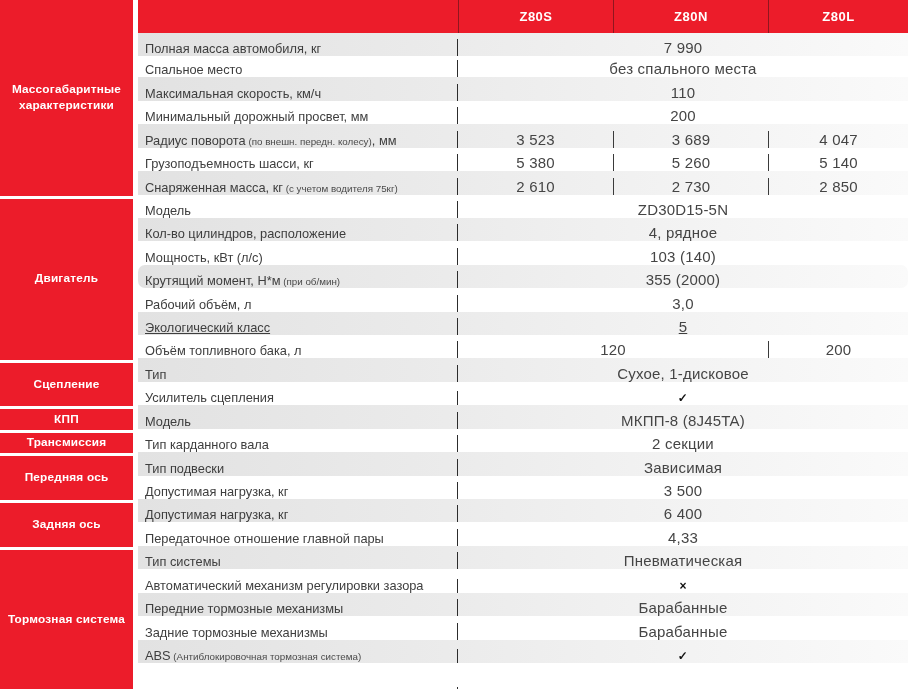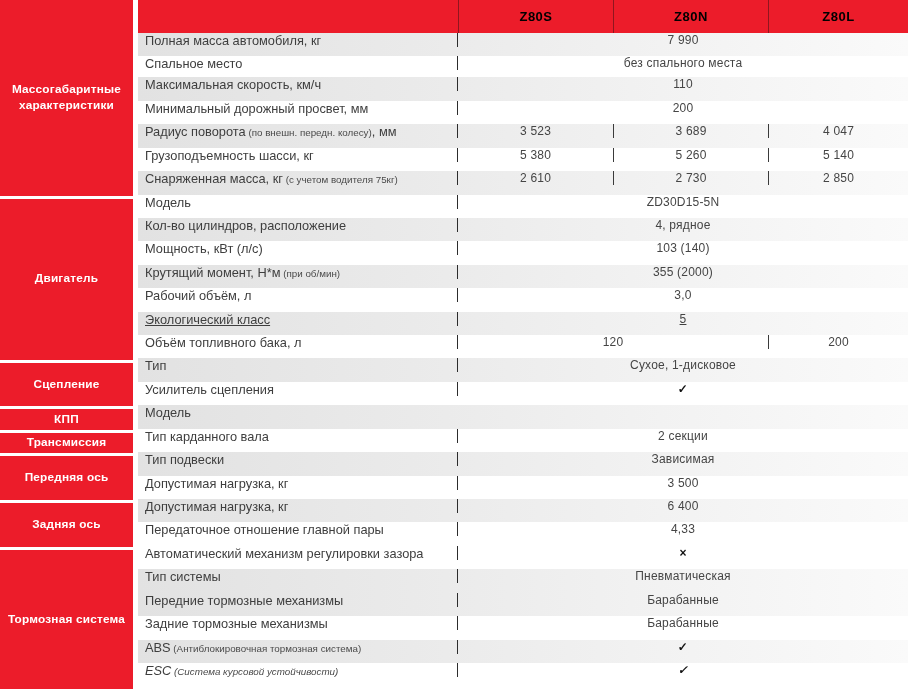--- a/index.html
+++ b/index.html
@@ -6,47 +6,47 @@
   .stage{
     position:relative;width:908px;height:689px;overflow:hidden;background:#fff;
     font-family:"Liberation Sans",sans-serif;color:#3f3f3f;
     -webkit-font-smoothing:antialiased;
   }
   
   .hdr{position:absolute;left:138px;top:0;width:770px;height:33px;display:flex;background:#ec1c2a;}
   .hdr-param{width:320px;box-sizing:border-box;}
   .hdr-cell{
     box-sizing:border-box;display:flex;align-items:center;justify-content:center;
-    color:#000000;font-size:13px;font-weight:700;letter-spacing:.5px;
+    color:#ffffff;font-size:13px;font-weight:700;letter-spacing:.5px;
     border-left:1.5px solid #8f161e;
   }
   
   .sec{
     position:absolute;left:0;width:133px;background:#ec1c2a;color:#fff;
     display:flex;align-items:center;justify-content:center;text-align:center;
     font-size:11.8px;font-weight:700;line-height:1.3;letter-spacing:.2px;
     box-sizing:border-box;padding:0 5px;
   }
   
   .rows{position:absolute;left:138px;top:33px;width:770px;}
-  .row{display:flex;align-items:flex-start;}
+  .row{display:flex;align-items:flex-end;}
   .row.odd{background:linear-gradient(90deg,#e2e2e2 0%,#ebebeb 40%,#fafafa 100%);}
   .row.even{background:#ffffff;}
   .pcell{
     width:320px;box-sizing:border-box;display:flex;align-items:center;
     padding-left:7px;white-space:nowrap;overflow:hidden;font-size:12.8px;color:#3e3e3e;
   }
   .pcell .note{font-size:9.8px;color:#4a4a4a;}
   .vals{
     flex:1;display:flex;box-sizing:border-box;
     border-left:1.6px solid #2c2c2c;
   }
   .vcell{
     box-sizing:border-box;display:flex;align-items:center;justify-content:center;
-    font-size:12px;color:#454545;flex-grow:0;flex-shrink:0;
+    font-size:15px;color:#454545;flex-grow:0;flex-shrink:0;
     letter-spacing:.2px;
   }
   .vcell.divided{border-left:1.4px solid #3a3a3a;}
   .vcell.mark{font-weight:700;color:#111;font-size:12px;}
 </style>
 </head>
 <body>
 
 <div class="stage">
 
@@ -137,21 +137,21 @@
         </div>
   </div>
       <div class="row even" style="height: 23.4286px;">
     <div class="pcell">
       <span class="wrap"><span class="lbl">Мощность, кВт (л/с)</span></span>
     </div>
     <div class="vals">
           <div class="vcell" style="width: 450px;">103 (140)</div>
         </div>
   </div>
-      <div class="row odd" style="height: 23.4286px;">
+      <div class="row odd" style="height: 23.4286px; border-radius: 7px;">
     <div class="pcell">
       <span class="wrap"><span class="lbl">Крутящий момент, Н*м</span><span class="note">&nbsp;(при об/мин)</span></span>
     </div>
     <div class="vals">
           <div class="vcell" style="width: 450px;">355 (2000)</div>
         </div>
   </div>
       <div class="row even" style="height: 23.4286px;">
     <div class="pcell">
       <span class="wrap"><span class="lbl">Рабочий объём, л</span></span>
@@ -190,20 +190,23 @@
       <span class="wrap"><span class="lbl">Усилитель сцепления</span></span>
     </div>
     <div class="vals">
           <div class="vcell mark" style="width: 450px;">✓</div>
         </div>
   </div>
       <div class="row odd" style="height: 23.4286px;">
     <div class="pcell">
       <span class="wrap"><span class="lbl">Модель</span></span>
     </div>
+    <div class="vals">
+          <div class="vcell" style="width: 450px;">МКПП-8 (8J45TA)</div>
+        </div>
   </div>
       <div class="row even" style="height: 23.4286px;">
     <div class="pcell">
       <span class="wrap"><span class="lbl">Тип карданного вала</span></span>
     </div>
     <div class="vals">
           <div class="vcell" style="width: 450px;">2 секции</div>
         </div>
   </div>
       <div class="row odd" style="height: 23.4286px;">
@@ -231,34 +234,34 @@
         </div>
   </div>
       <div class="row even" style="height: 23.4286px;">
     <div class="pcell">
       <span class="wrap"><span class="lbl">Передаточное отношение главной пары</span></span>
     </div>
     <div class="vals">
           <div class="vcell" style="width: 450px;">4,33</div>
         </div>
   </div>
+      <div class="row odd" style="height: 23.4286px;">
+    <div class="pcell">
+      <span class="wrap"><span class="lbl">Тип системы</span></span>
+    </div>
+    <div class="vals">
+          <div class="vcell" style="width: 450px;">Пневматическая</div>
+        </div>
+  </div>
       <div class="row even" style="height: 23.4286px;">
     <div class="pcell">
       <span class="wrap"><span class="lbl">Автоматический механизм регулировки зазора</span></span>
     </div>
     <div class="vals">
           <div class="vcell mark" style="width: 450px;">×</div>
-        </div>
-  </div>
-      <div class="row odd" style="height: 23.4286px;">
-    <div class="pcell">
-      <span class="wrap"><span class="lbl">Тип системы</span></span>
-    </div>
-    <div class="vals">
-          <div class="vcell" style="width: 450px;">Пневматическая</div>
         </div>
   </div>
       <div class="row odd" style="height: 23.4286px;">
     <div class="pcell">
       <span class="wrap"><span class="lbl">Передние тормозные механизмы</span></span>
     </div>
     <div class="vals">
           <div class="vcell" style="width: 450px;">Барабанные</div>
         </div>
   </div>

